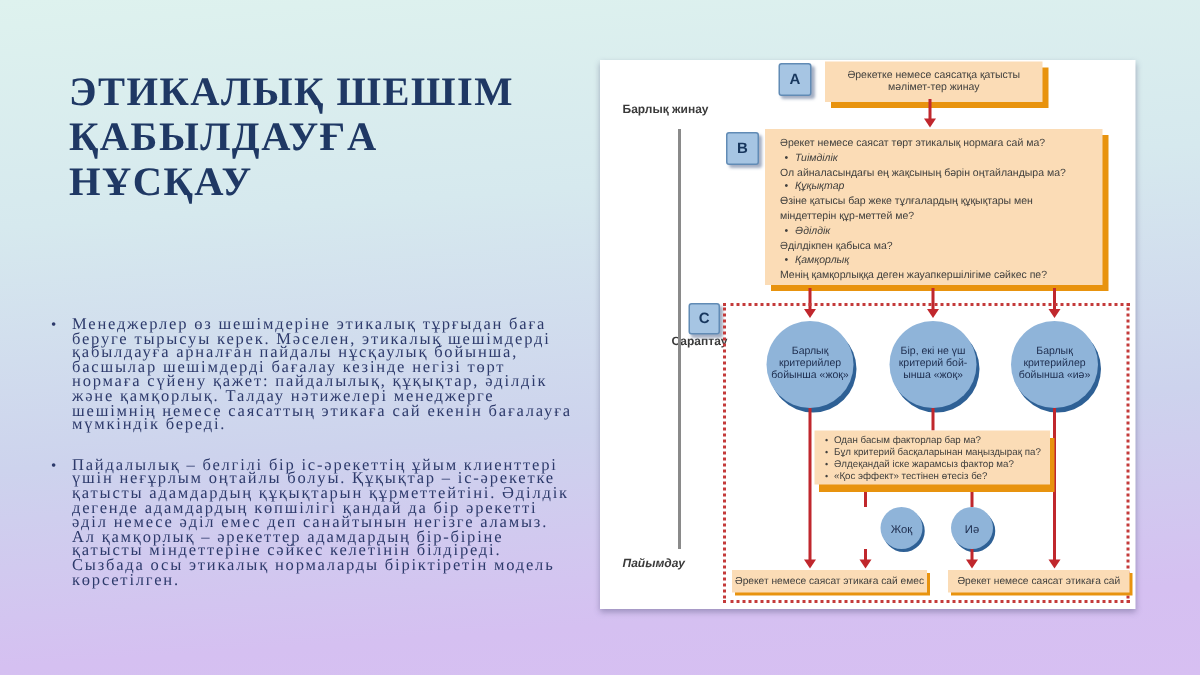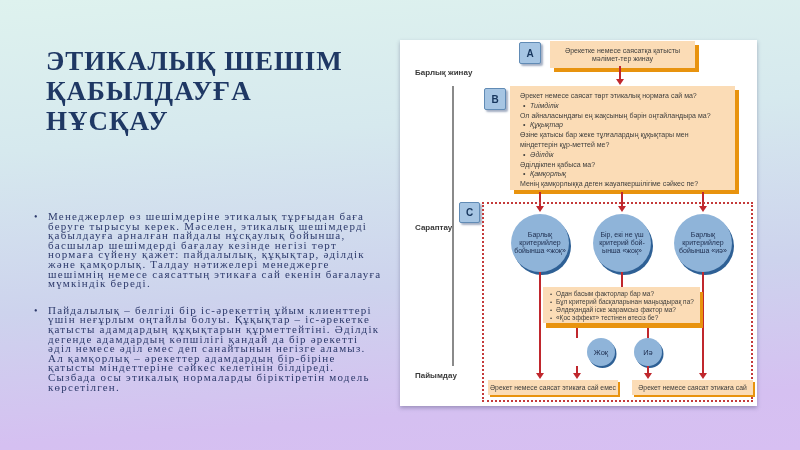--- a/index.html
+++ b/index.html
@@ -96,22 +96,22 @@
   <div id="title">ЭТИКАЛЫҚ ШЕШІМ ҚАБЫЛДАУҒА НҰСҚАУ</div>
 
   <div id="bullets">
     <div class="bullet-item">Менеджерлер өз шешімдеріне этикалық тұрғыдан баға беруге тырысуы керек. Мәселен, этикалық шешімдерді қабылдауға арналған пайдалы нұсқаулық бойынша, басшылар шешімдерді бағалау кезінде негізі төрт нормаға сүйену қажет: пайдалылық, құқықтар, әділдік және қамқорлық. Талдау нәтижелері менеджерге шешімнің немесе саясаттың этикаға сай екенін бағалауға мүмкіндік береді.</div>
     <div class="bullet-item">Пайдалылық – белгілі бір іс-әрекеттің ұйым клиенттері үшін неғұрлым оңтайлы болуы. Құқықтар – іс-әрекетке қатысты адамдардың құқықтарын құрметтейтіні. Әділдік дегенде адамдардың көпшілігі қандай да бір әрекетті әділ немесе әділ емес деп санайтынын негізге аламыз. Ал қамқорлық – әрекеттер адамдардың бір-біріне қатысты міндеттеріне сәйкес келетінін білдіреді. Сызбада осы этикалық нормаларды біріктіретін модель көрсетілген.</div>
   </div>
 
   <div id="panel">
 
     <div class="stage-label" style="top:28px;">Барлық жинау</div>
-    <div class="stage-label" style="top:183px;">Сараптау</div>
-    <div class="stage-label" style="top:331px;">Пайымдау</div>
+    <div class="stage-label" style="top:183px;text-align:right;">Сараптау</div>
+    <div class="stage-label" style="top:331px;font-style:italic;">Пайымдау</div>
     <div id="vline"></div>
 
     <div class="letter-badge" style="left:119px; top:2px;">A</div>
     <div class="peach-box" id="box-a">Әрекетке немесе саясатқа қатысты мәлімет-тер жинау</div>
 
     <div class="fl head" style="left:219px; top:26px; height:14px;"></div>
 
     <div class="letter-badge" style="left:84px; top:48px;">B</div>
     <div class="peach-box" id="box-b">
       <div>Әрекет немесе саясат төрт этикалық нормаға сай ма?</div>

